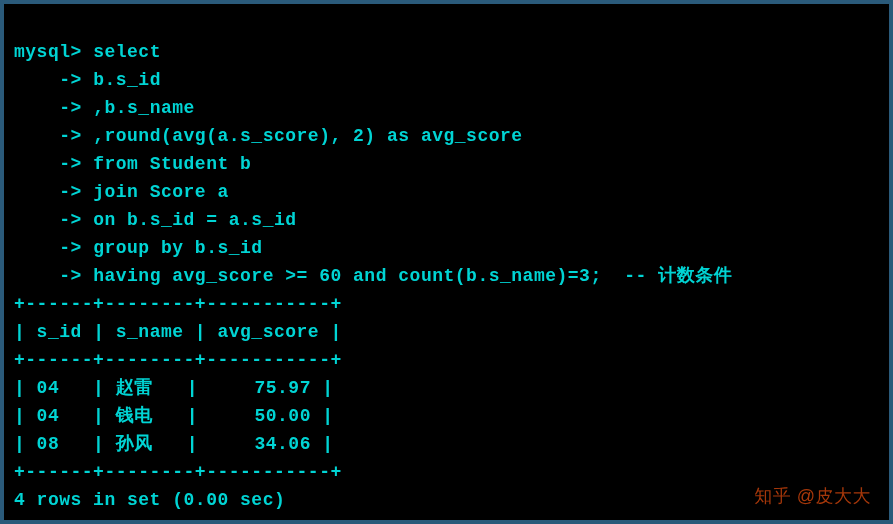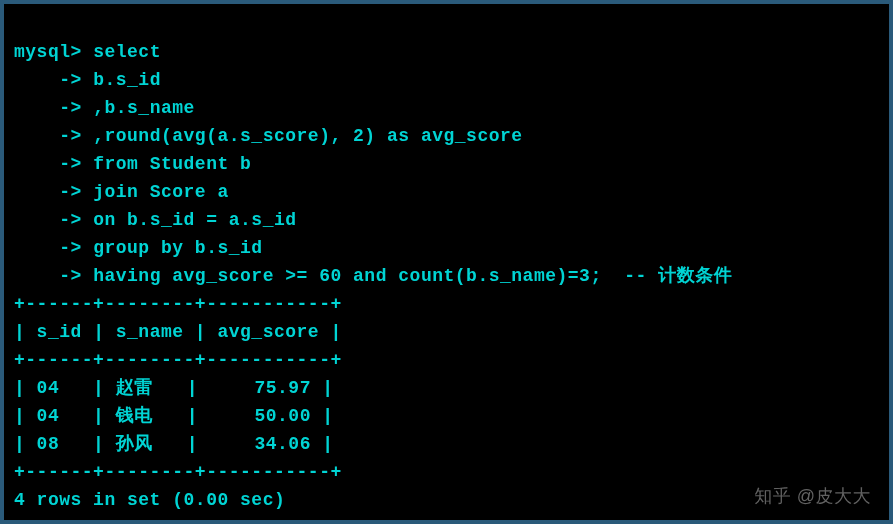--- a/index.html
+++ b/index.html
@@ -22,21 +22,21 @@
       letter-spacing: 0.5px;
     }
     .terminal {
       white-space: pre;
       line-height: 28px;
     }
     .watermark {
       position: absolute;
       bottom: 12px;
       right: 18px;
-      color: #737373;
+      color: #c2410c;
       font-family: sans-serif;
       font-weight: normal;
       font-size: 18px;
       opacity: 0.85;
       margin-left: 44px;
     }
   </style>
 </head>
 <body>
 

